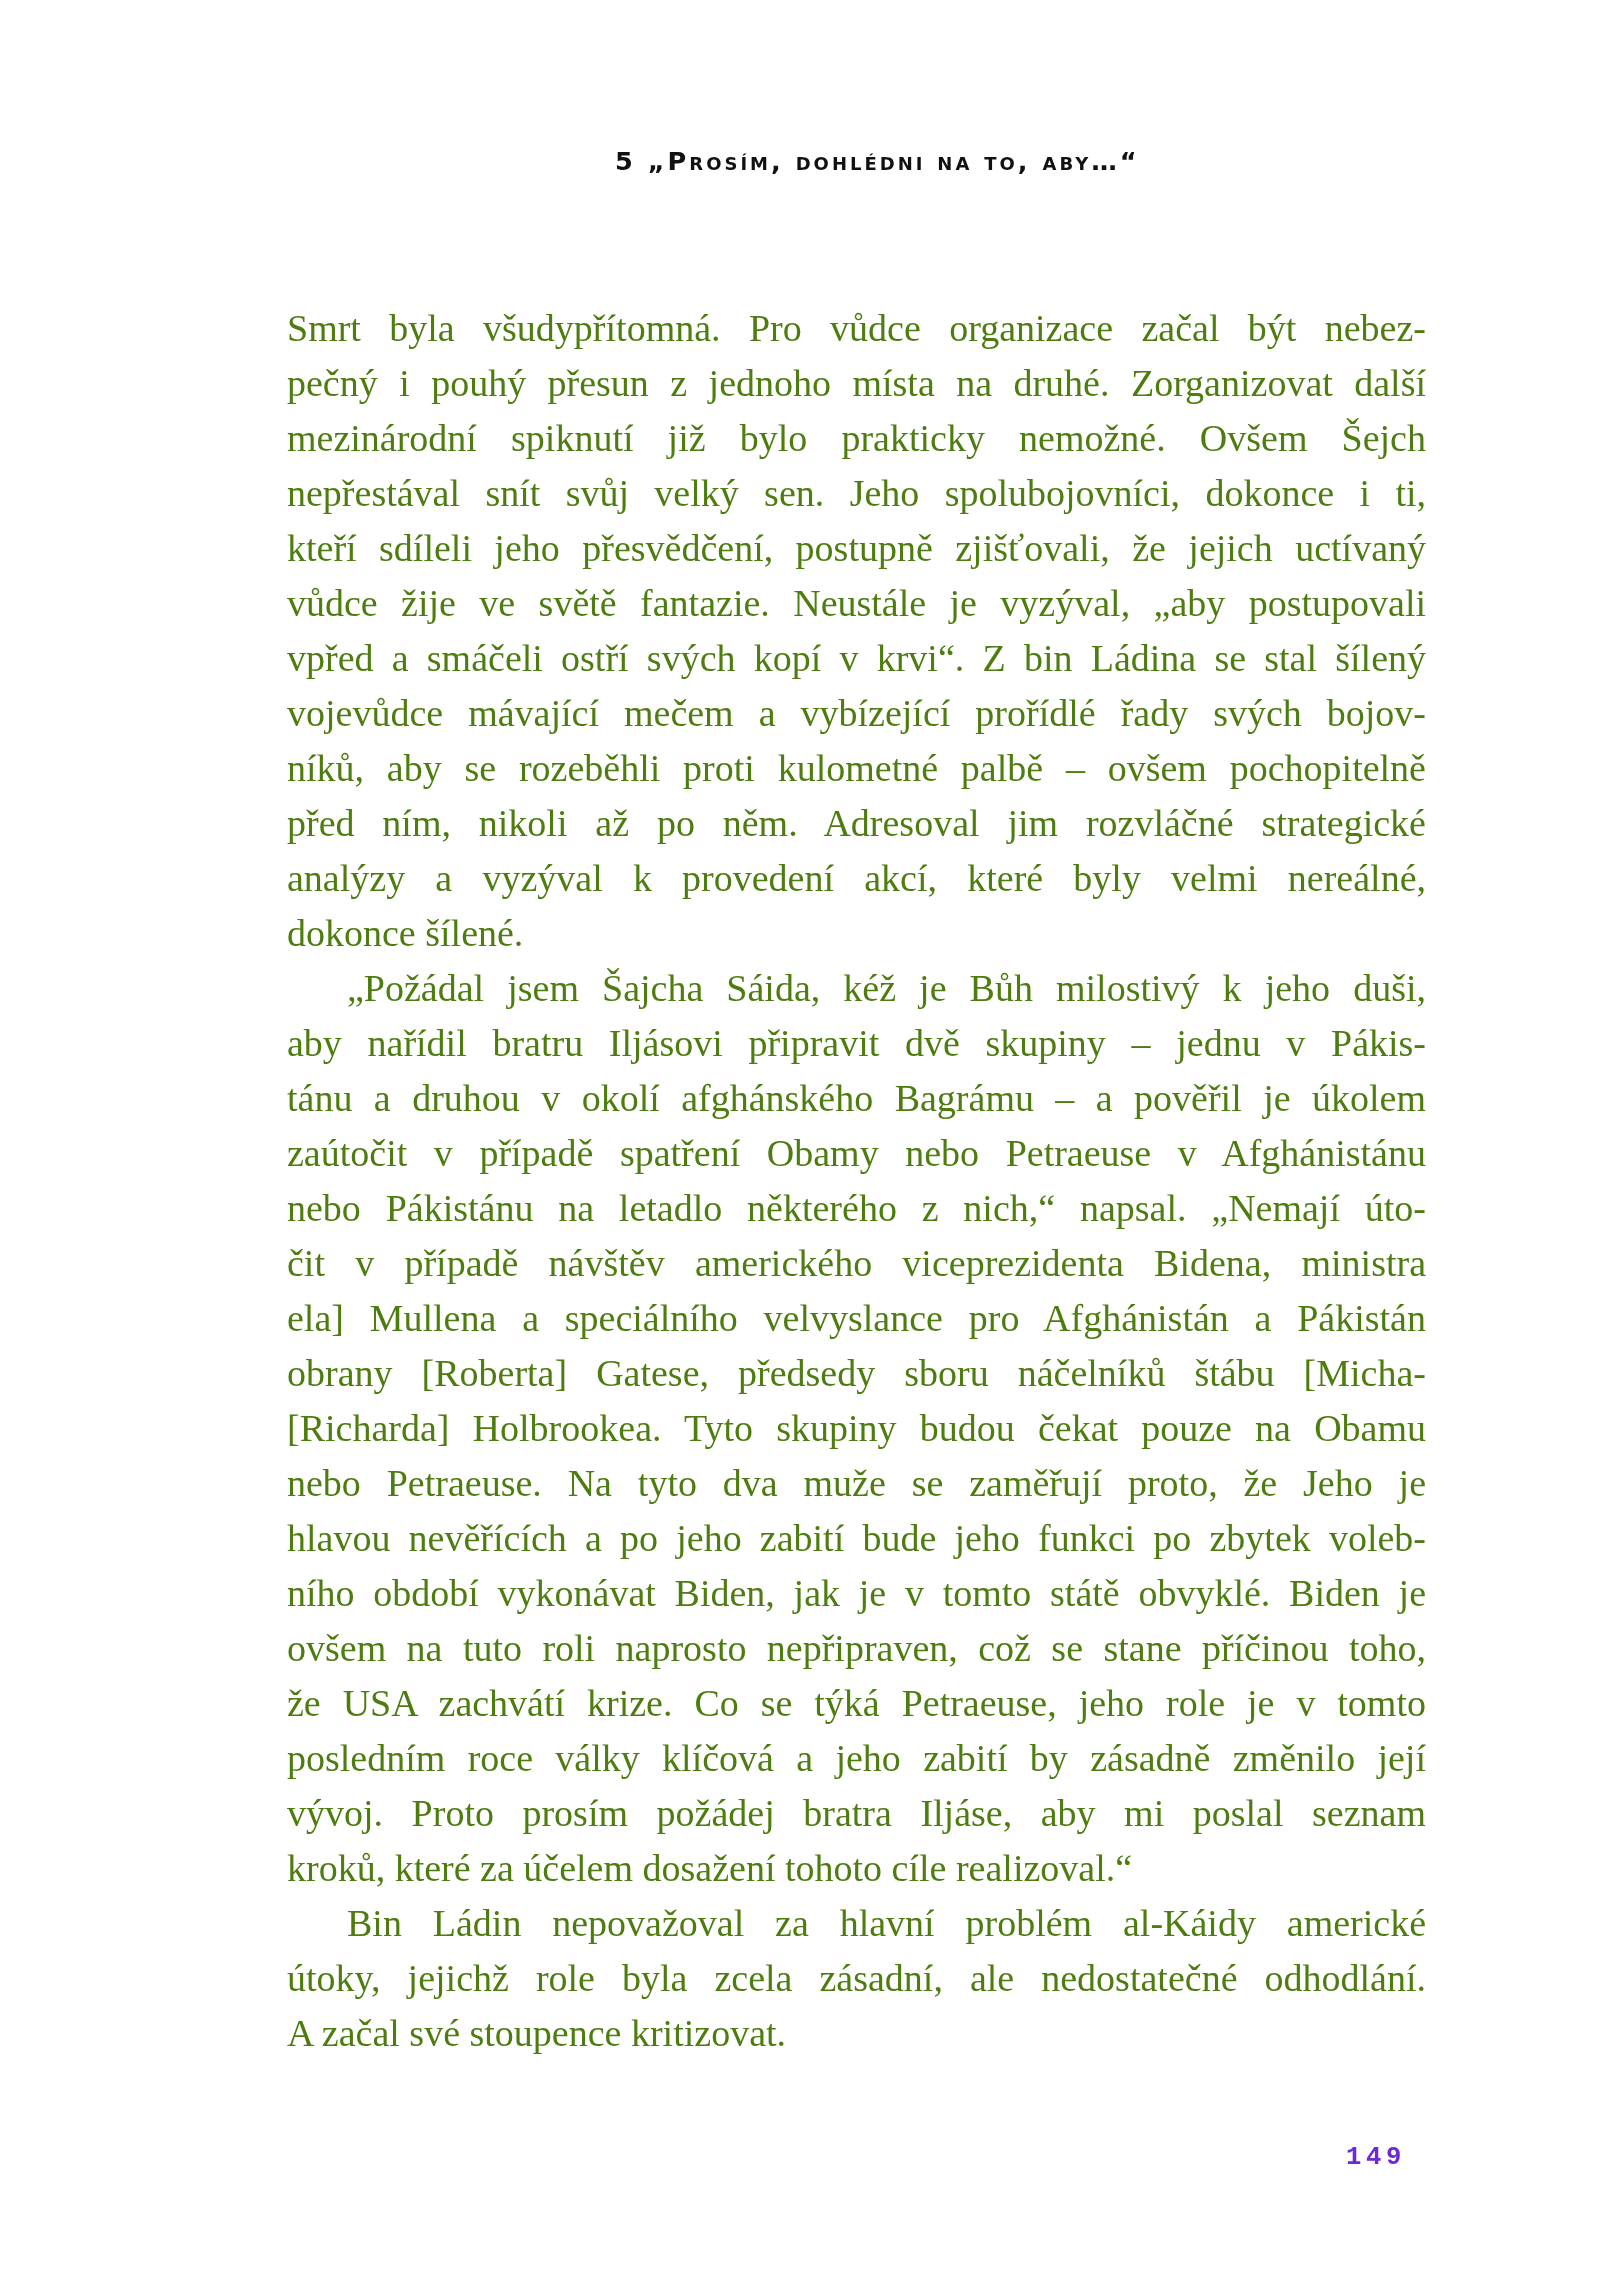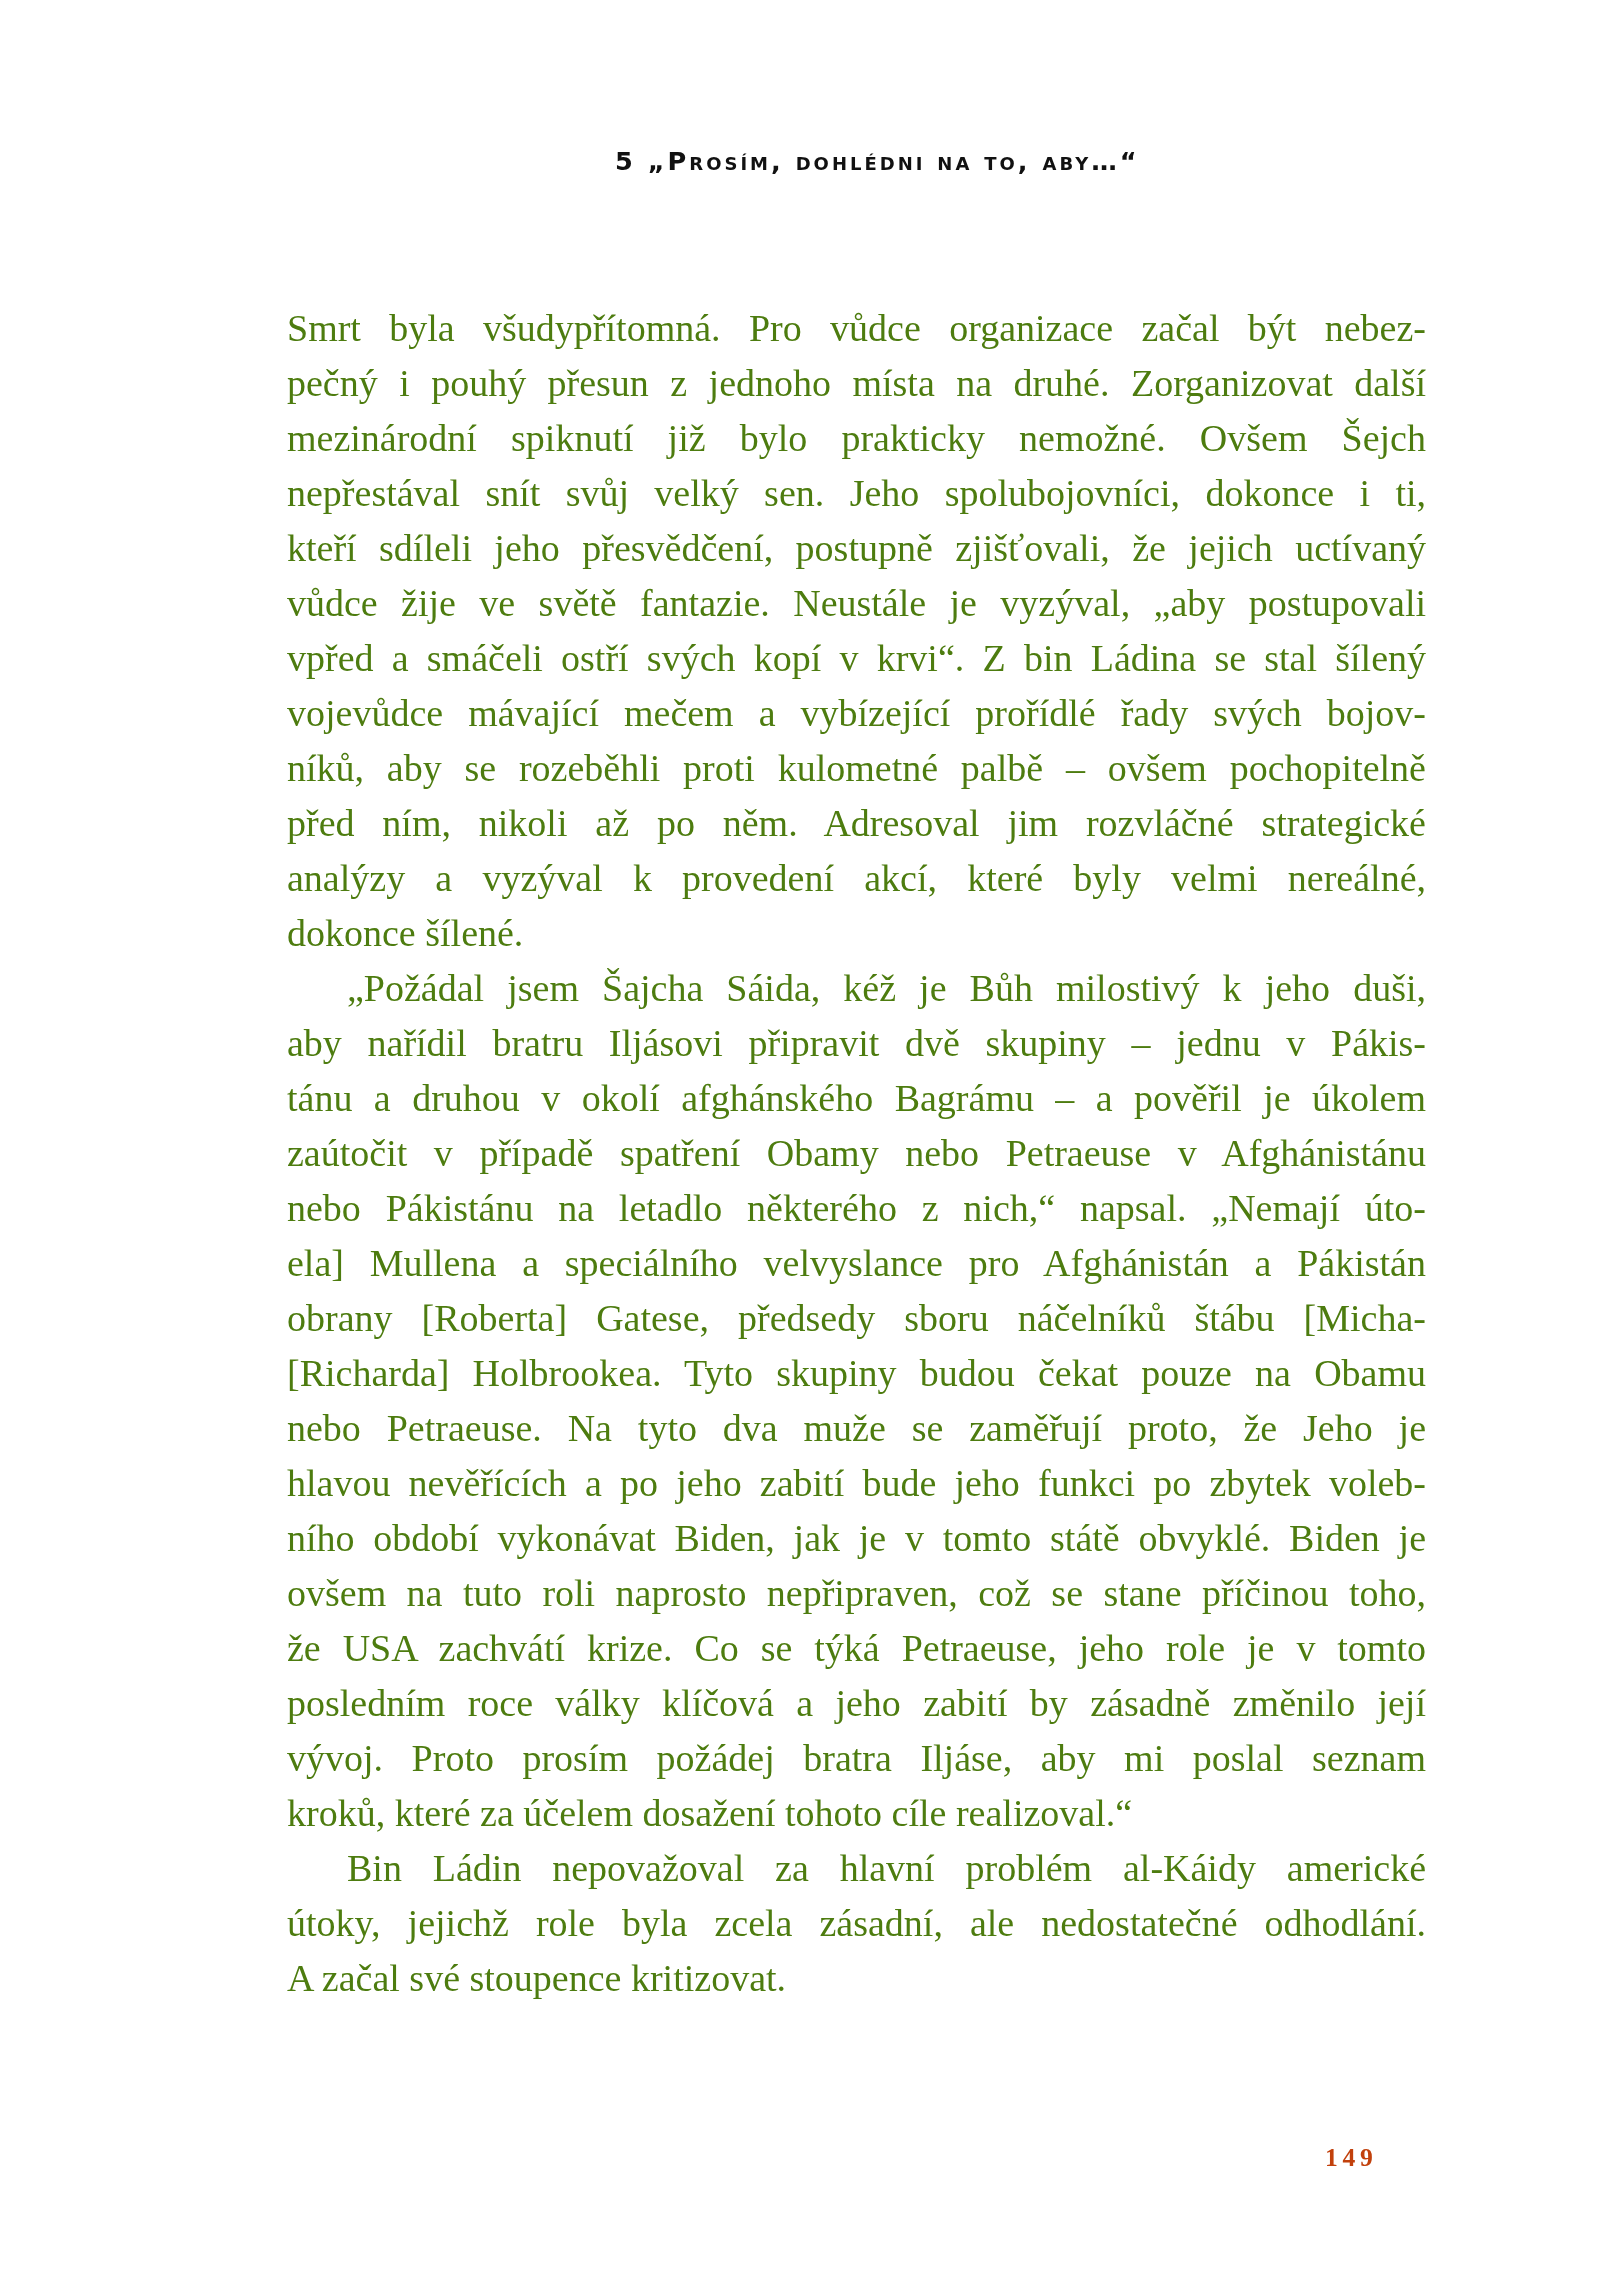--- a/index.html
+++ b/index.html
@@ -53,27 +53,27 @@
     }
     .line.indent {
       padding-left: 60px;
       font-family: Liberation Serif, serif;
     }
     .folio {
       position: absolute;
       left: 1325px;
       width: 102px;
       top: 2141px;
-      text-align: left;
-      font-family: Liberation Serif, serif;
+      text-align: center;
+      font-family: Liberation Mono, monospace;
       font-weight: bold;
       font-size: 25.6px;
       letter-spacing: 4.7px;
       line-height: 34px;
-      color: #c2410c;
+      color: #6d28d9;
     }
   </style>
 </head>
 <body>
 
 <div class="running-head">5 „Prosím, dohlédni na to, aby…“</div>
 
 <div class="body-text">
 
   <div class="paragraph">
@@ -90,20 +90,21 @@
     <span class="line">analýzy a vyzýval k provedení akcí, které byly velmi nereálné,</span>
     <span class="line last">dokonce šílené.</span>
   </div>
 
   <div class="paragraph">
     <span class="line indent">„Požádal jsem Šajcha Sáida, kéž je Bůh milostivý k jeho duši,</span>
     <span class="line">aby nařídil bratru Iljásovi připravit dvě skupiny – jednu v Pákis-</span>
     <span class="line">tánu a druhou v okolí afghánského Bagrámu – a pověřil je úkolem</span>
     <span class="line">zaútočit v případě spatření Obamy nebo Petraeuse v Afghánistánu</span>
     <span class="line">nebo Pákistánu na letadlo některého z nich,“ napsal. „Nemají úto-</span>
+    <span class="line">čit v případě návštěv amerického viceprezidenta Bidena, ministra</span>
     <span class="line">ela] Mullena a speciálního velvyslance pro Afghánistán a Pákistán</span>
     <span class="line">obrany [Roberta] Gatese, předsedy sboru náčelníků štábu [Micha-</span>
     <span class="line">[Richarda] Holbrookea. Tyto skupiny budou čekat pouze na Obamu</span>
     <span class="line">nebo Petraeuse. Na tyto dva muže se zaměřují proto, že Jeho je</span>
     <span class="line">hlavou nevěřících a po jeho zabití bude jeho funkci po zbytek voleb-</span>
     <span class="line">ního období vykonávat Biden, jak je v tomto státě obvyklé. Biden je</span>
     <span class="line">ovšem na tuto roli naprosto nepřipraven, což se stane příčinou toho,</span>
     <span class="line">že USA zachvátí krize. Co se týká Petraeuse, jeho role je v tomto</span>
     <span class="line">posledním roce války klíčová a jeho zabití by zásadně změnilo její</span>
     <span class="line">vývoj. Proto prosím požádej bratra Iljáse, aby mi poslal seznam</span>

